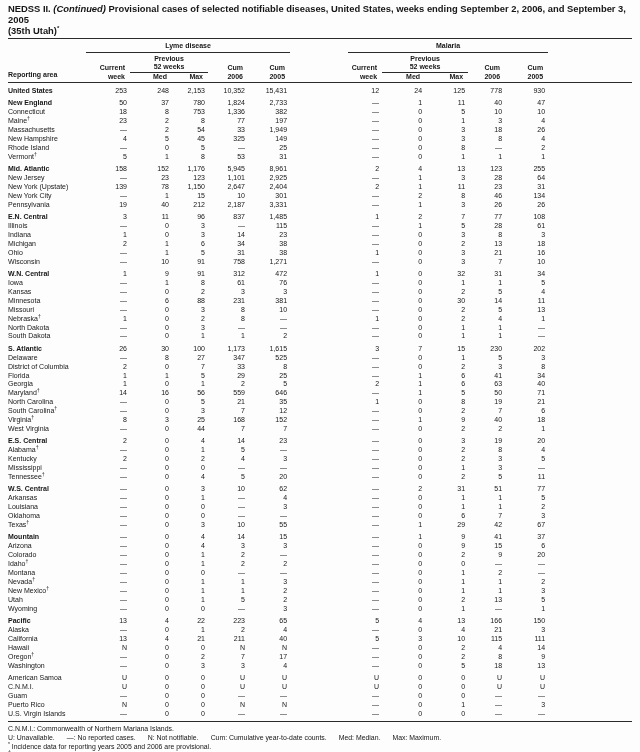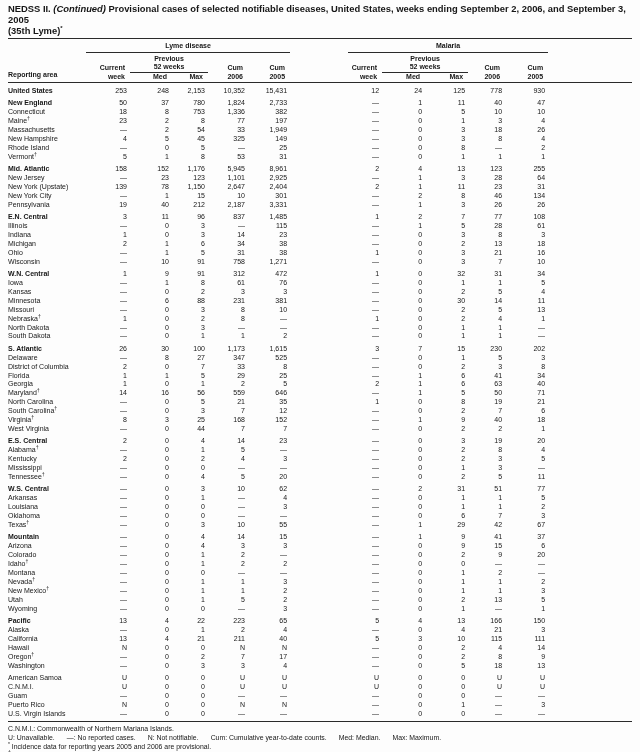--- a/index.html
+++ b/index.html
@@ -43,21 +43,21 @@
   .fn-abbr span { margin-right: 12px; }
   .fn sup { font-size: 5px; }
 </style>
 </head>
 <body>
 
 <div class="page">
 
   <div class="title">
     <div><span>NEDSS II. </span><span class="cont">(Continued)</span><span> Provisional cases of selected notifiable diseases, United States, weeks ending September 2, 2006, and September 3, 2005</span></div>
-    <div><span>(35th Lyme)</span><sup>*</sup></div>
+    <div><span>(35th Utah)</span><sup>*</sup></div>
   </div>
 
   <div class="top-rule"></div>
 
   <table>
     <colgroup>
       <col style="width:78px">
         <col style="width:44px">
         <col style="width:42px">
         <col style="width:36px">

